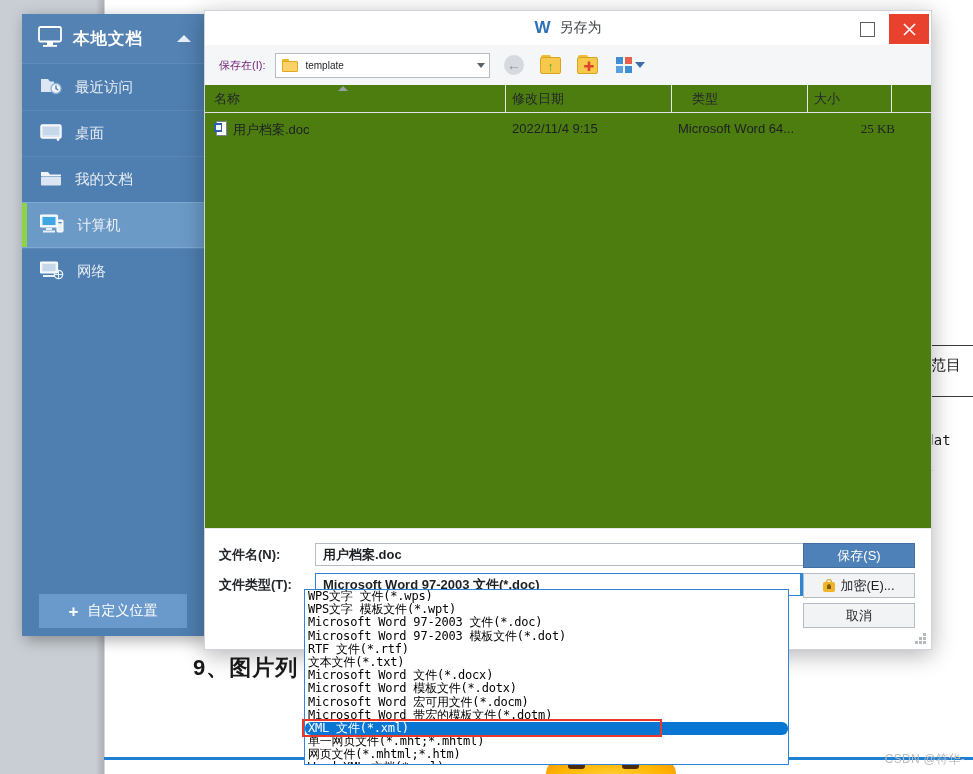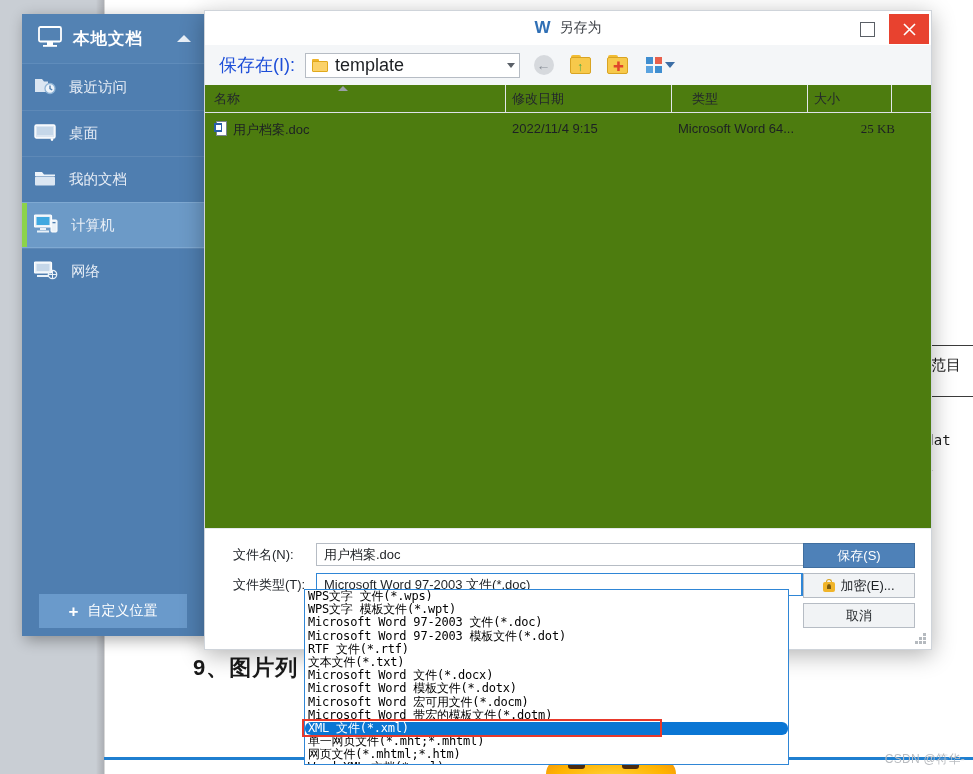--- a/index.html
+++ b/index.html
@@ -59,21 +59,21 @@
   #places-header{
     height:49px;background:#5382b3;display:flex;align-items:center;gap:11px;padding:0 13px 0 16px;
     border-bottom:1px solid #5f8cbb;
   }
   #places-header .ph-title{font-size:16.5px;font-weight:bold;letter-spacing:1px;}
   .caret-up{
     margin-left:auto;width:0;height:0;border-left:7px solid transparent;border-right:7px solid transparent;
     border-bottom:7px solid #e9f0f8;
   }
   .place-item{
-    height:46px;display:flex;align-items:center;gap:13px;padding-left:12px;
+    height:46px;display:flex;align-items:center;gap:13px;padding-left:18px;
     font-size:14.5px;color:#e8eef6;position:relative;box-sizing:border-box;
   }
   .place-item + .place-item{border-top:1px solid rgba(255,255,255,.09);}
   .place-item.selected{
     background:#6c9ac7;border-top:1px solid #7fa9d2;border-bottom:1px solid #7fa9d2;
   }
   .place-item.selected::before{
     content:"";position:absolute;left:0;top:0;bottom:0;width:5px;background:#8cd34a;
   }
   #custom-loc-wrap{position:absolute;left:0;right:0;bottom:8px;display:flex;justify-content:center;}
@@ -101,26 +101,26 @@
   #btn-restore{position:absolute;right:44px;top:3px;}
   #btn-close{position:absolute;right:2px;top:3px;background:#e8422f;width:40px;height:30px;}
   #btn-close svg{stroke:#ffffff;}
   #btn-restore .sq{width:13px;height:13px;border:1.6px solid #5a5f66;}
 
   
   #toolrow{
     height:40px;display:flex;align-items:center;padding:0 10px 0 14px;gap:10px;
     background:#f4f6f8;border-bottom:1px solid #dfe3e8;
   }
-  #saveinlabel{font-size:18px;color:#1d4ed8;}
+  #saveinlabel{font-size:11px;color:#701a75;}
   #pathbox{
     width:215px;height:25px;border:1px solid #b6bcc4;background:#ffffff;display:flex;align-items:center;
     gap:7px;padding:0 4px 0 6px;box-sizing:border-box;
   }
-  #pathbox .pname{font-size:18px;color:#1d2024;flex:1;}
+  #pathbox .pname{font-size:10px;color:#1d2024;flex:1;}
   .folder-ico{
     width:16px;height:13px;position:relative;flex:none;
   }
   .folder-ico .tab{position:absolute;left:0;top:0;width:7px;height:3px;background:#f0b429;border-radius:1px 1px 0 0;}
   .folder-ico .body{position:absolute;left:0;top:2.5px;width:16px;height:10.5px;background:#fbd269;border:1px solid #e0a91c;box-sizing:border-box;border-radius:1px;}
   .chev-down{width:0;height:0;border-left:4.5px solid transparent;border-right:4.5px solid transparent;border-top:5px solid #5a6068;}
   .tbtn{width:27px;height:27px;display:flex;align-items:center;justify-content:center;}
   .backcircle{width:20px;height:20px;border-radius:50%;background:#d6d9dd;display:flex;align-items:center;justify-content:center;}
   .backarrow{color:#8a9098;font-size:14px;line-height:1;font-weight:bold;}
   .fold-up, .fold-new{width:21px;height:17px;position:relative;}
@@ -148,21 +148,21 @@
   .doc-ico{position:absolute;left:9px;top:3px;width:14px;height:16px;}
   .doc-ico .pg{position:absolute;left:2px;top:0;width:11px;height:15px;background:#ffffff;border:1px solid #7a8490;box-sizing:border-box;}
   .doc-ico .bl2{position:absolute;left:0px;top:2px;width:8px;height:9px;background:#2b5fa8;}
   .doc-ico .wt{position:absolute;left:1.5px;top:4px;width:5px;height:5px;background:#ffffff;}
 
   
   #form{
     position:absolute;left:0;right:0;bottom:0;height:120px;background:#ffffff;
     border-top:1px solid #e6e9ed;
   }
-  .frow{position:absolute;left:28px;display:flex;align-items:center;gap:9px;}
+  .frow{position:absolute;left:14px;display:flex;align-items:center;gap:22px;font-weight:bold;}
   #frow-name{top:14px;}
   #frow-type{top:44px;}
   .flabel{width:74px;font-size:13px;color:#23272c;}
   .finput{
     width:504px;height:23px;border:1px solid #b6bcc4;background:#ffffff;display:flex;align-items:center;
     padding:0 4px 0 7px;box-sizing:border-box;font-size:13px;color:#1d2024;
   }
   .finput .val{flex:1;font-family:"Liberation Sans","DejaVu Sans",sans-serif;}
   #typebox{border:1px solid #2f86d6;}
   #typebox .dropbtn{

